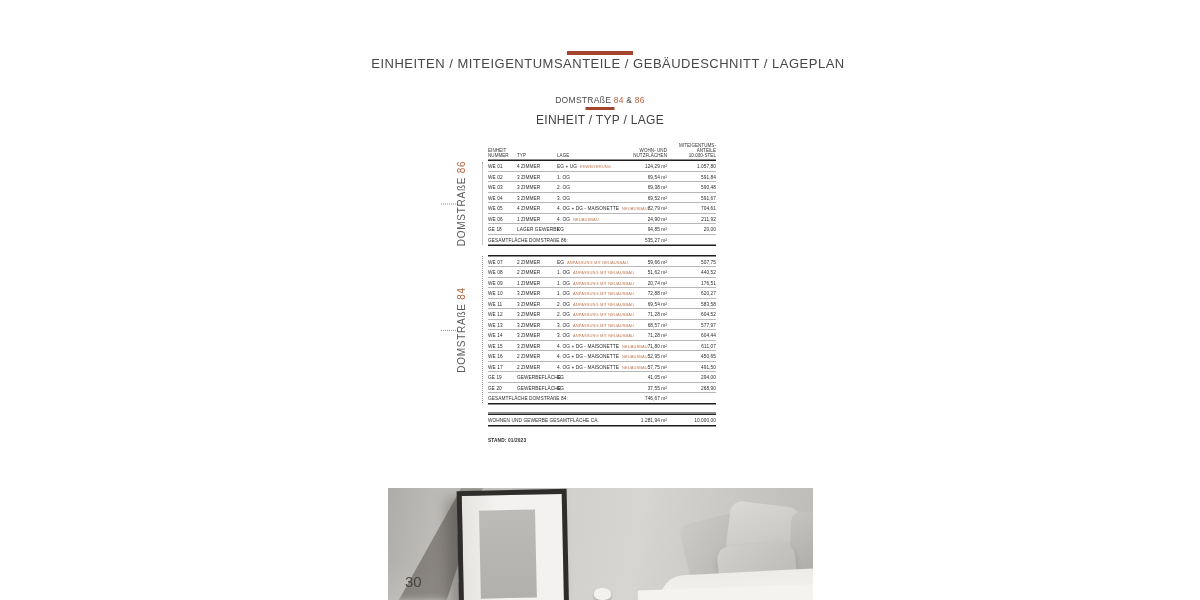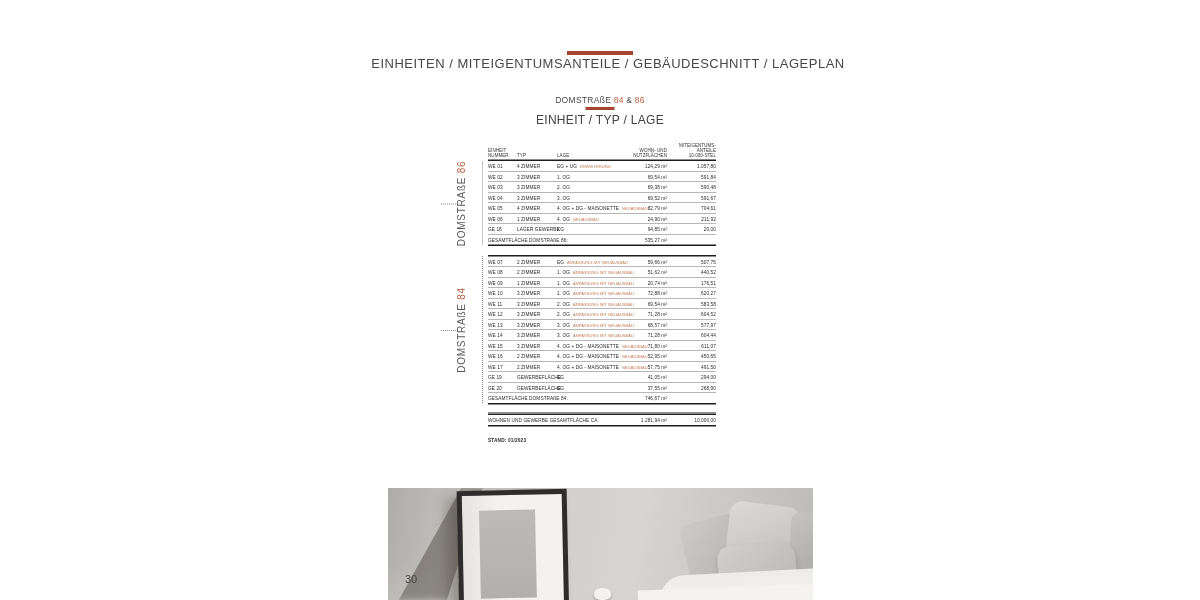--- a/index.html
+++ b/index.html
@@ -80,21 +80,21 @@
     border-radius:12px;transform:rotate(7deg);}
   .pillow.c{left:402px;top:24px;width:30px;height:62px;background:linear-gradient(150deg,#c6c4c1,#adaba8);
     border-radius:10px;transform:rotate(3deg);}
   .pillow.d{left:330px;top:56px;width:78px;height:44px;background:linear-gradient(140deg,#d2d0cd,#bbb9b6);
     border-radius:12px 16px 10px 12px;transform:rotate(-5deg);box-shadow:0 3px 5px rgba(80,75,70,.25);}
   .duvet{position:absolute;left:272px;top:84px;width:170px;height:40px;
     background:linear-gradient(180deg,#eeece9,#f6f5f2);border-radius:24px 8px 0 0;transform:rotate(-3deg);}
   .sheet{position:absolute;left:250px;top:99px;width:195px;height:20px;background:#f4f3f0;transform:rotate(-2deg);}
   .cup{position:absolute;left:206px;top:100px;width:17px;height:12px;background:#f3f2ef;
     border-radius:45% 45% 40% 40%;box-shadow:0 2px 3px rgba(90,85,80,.35);}
-  .pageno{position:absolute;left:17px;top:85px;font-size:11px;color:#46443f;z-index:5;}
+  .pageno{position:absolute;left:17px;top:85px;font-size:15px;color:#46443f;z-index:5;}
 </style>
 </head>
 <body>
 
 <div class="page">
 
   <div class="facts-underline" style="background: rgb(165, 69, 47);"></div>
   <div class="facts-subtitle">EINHEITEN / MITEIGENTUMSANTEILE / GEBÄUDESCHNITT / LAGEPLAN</div>
 
   <div class="bt">

